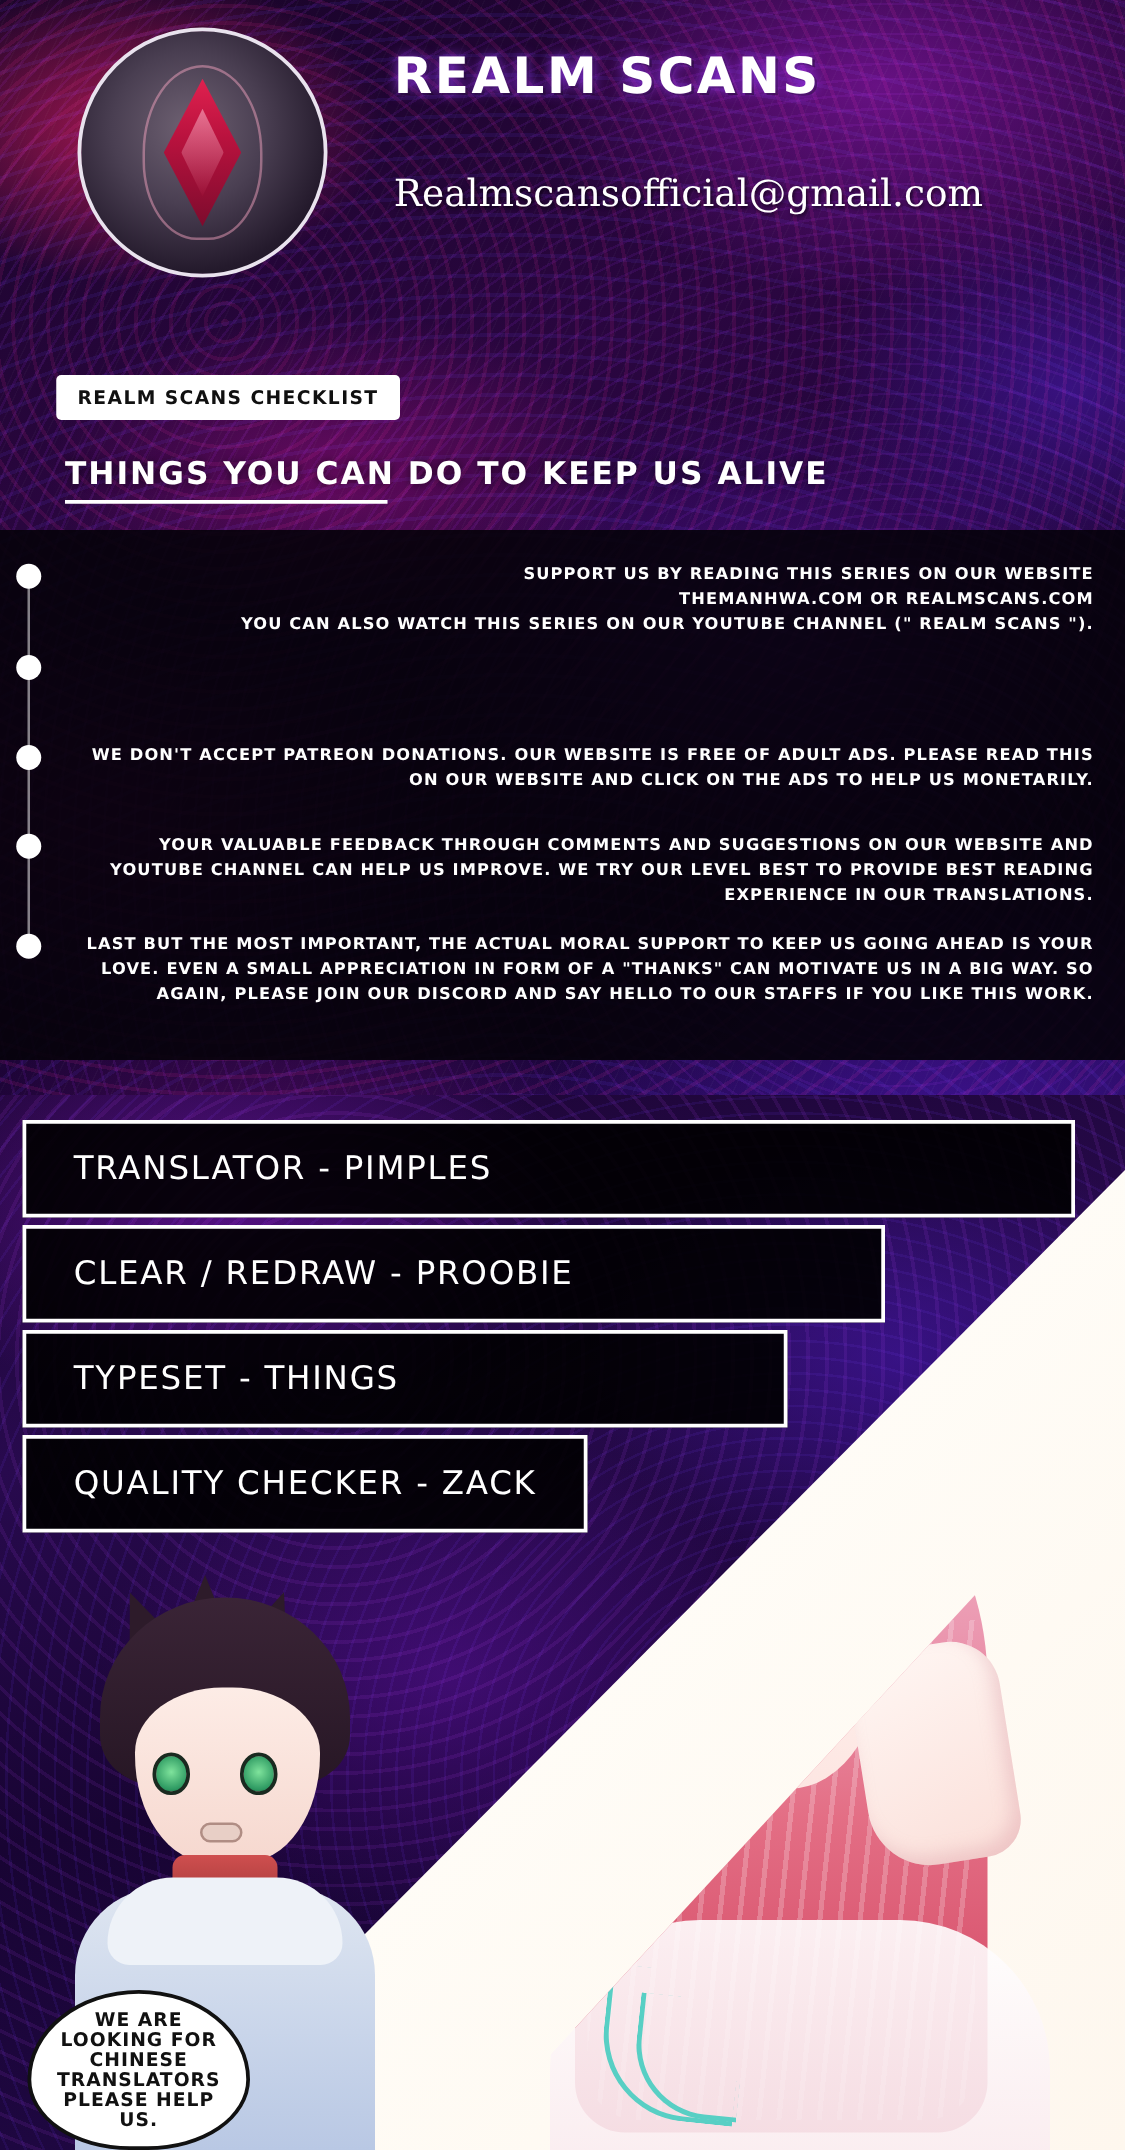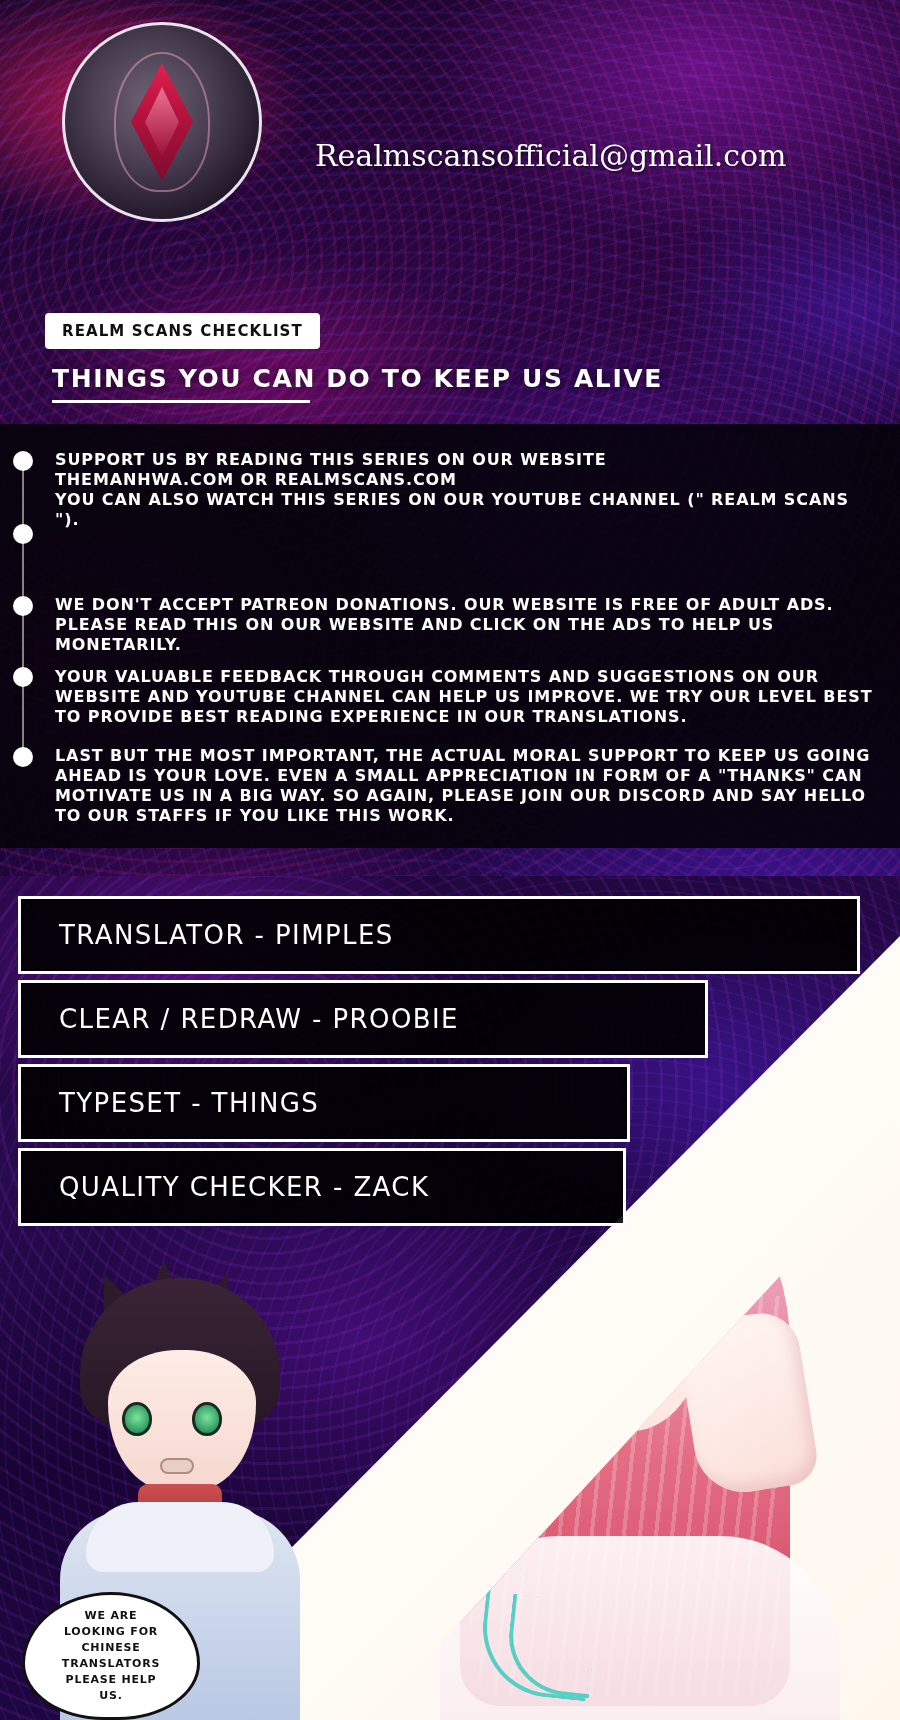--- a/index.html
+++ b/index.html
@@ -112,21 +112,21 @@
     font-size: 30px;
     color: #ffffff;
     text-shadow: 1px 1px 3px rgba(0,0,0,0.7);
   }
   .contact.email { top: 138px; }
   .contact.discord { top: 178px; }
 
   
   .checklist-tag {
     position: absolute;
-    left: 45px; top: 313px;
+    left: 45px; top: 300px;
     background: #ffffff;
     color: #101010;
     font-size: 15px;
     font-weight: bold;
     letter-spacing: 1.1px;
     padding: 9px 17px;
     border-radius: 4px;
   }
   .things-title {
     position: absolute;
@@ -163,26 +163,27 @@
     left: 13px;
     width: 20px; height: 20px;
     border-radius: 50%;
     background: #ffffff;
   }
   .item-text {
     position: absolute;
     left: 55px;
     width: 820px;
     color: #ffffff;
-    font-size: 16px;
+    font-size: 13px;
     line-height: 20px;
     letter-spacing: 0.9px;
     font-weight: bold;
     white-space: pre-line;
     text-transform: uppercase;
+    text-align: right;
   }
 
   
   .credits-zone {
     position: absolute;
     left: 0; top: 876px;
     width: 900px; height: 844px;
     overflow: hidden;
   }
   .credits-bg {
@@ -367,21 +368,21 @@
     border: 3px solid #111;
     border-radius: 50% 50% 46% 46% / 56% 56% 44% 44%;
     display: flex;
     align-items: center;
     justify-content: center;
     padding: 10px 14px;
   }
   .bubble-text {
     text-align: center;
     color: #111;
-    font-size: 11px;
+    font-size: 15px;
     line-height: 16px;
     font-weight: bold;
     letter-spacing: 0.8px;
     white-space: pre-line;
     text-transform: uppercase;
   }
 
   
   .credit-row {
     position: absolute;
@@ -395,38 +396,39 @@
   }
   .credit-row span {
     color: #ffffff;
     font-size: 26px;
     letter-spacing: 1.4px;
     font-family: "DejaVu Sans", sans-serif;
   }
   .cr0 { top: 896px;  width: 842px; }
   .cr1 { top: 980px;  width: 690px; }
   .cr2 { top: 1064px; width: 612px; }
-  .cr3 { top: 1148px; width: 608px; align-items: center; }
+  .cr3 { top: 1148px; width: 452px; align-items: center; }
 </style>
 </head>
 <body>
 
 <div class="page">
 
   <div class="bg"></div>
 
   <div class="header">
 
     <div class="logo-circle">
       <div class="gem-swirl"></div>
       <div class="gem">
         <div class="gem-inner"></div>
       </div>
     </div>
 
+    <div class="brand">REALM SCANS</div>
     <div class="contact email">Realmscansofficial@gmail.com</div>
   </div>
 
   <div class="checklist-tag">REALM SCANS CHECKLIST</div>
   <div class="things-title">THINGS YOU CAN DO TO KEEP US ALIVE</div>
   <div class="title-underline"></div>
 
   <div class="list-panel"></div>
   <div class="timeline"></div>
 

